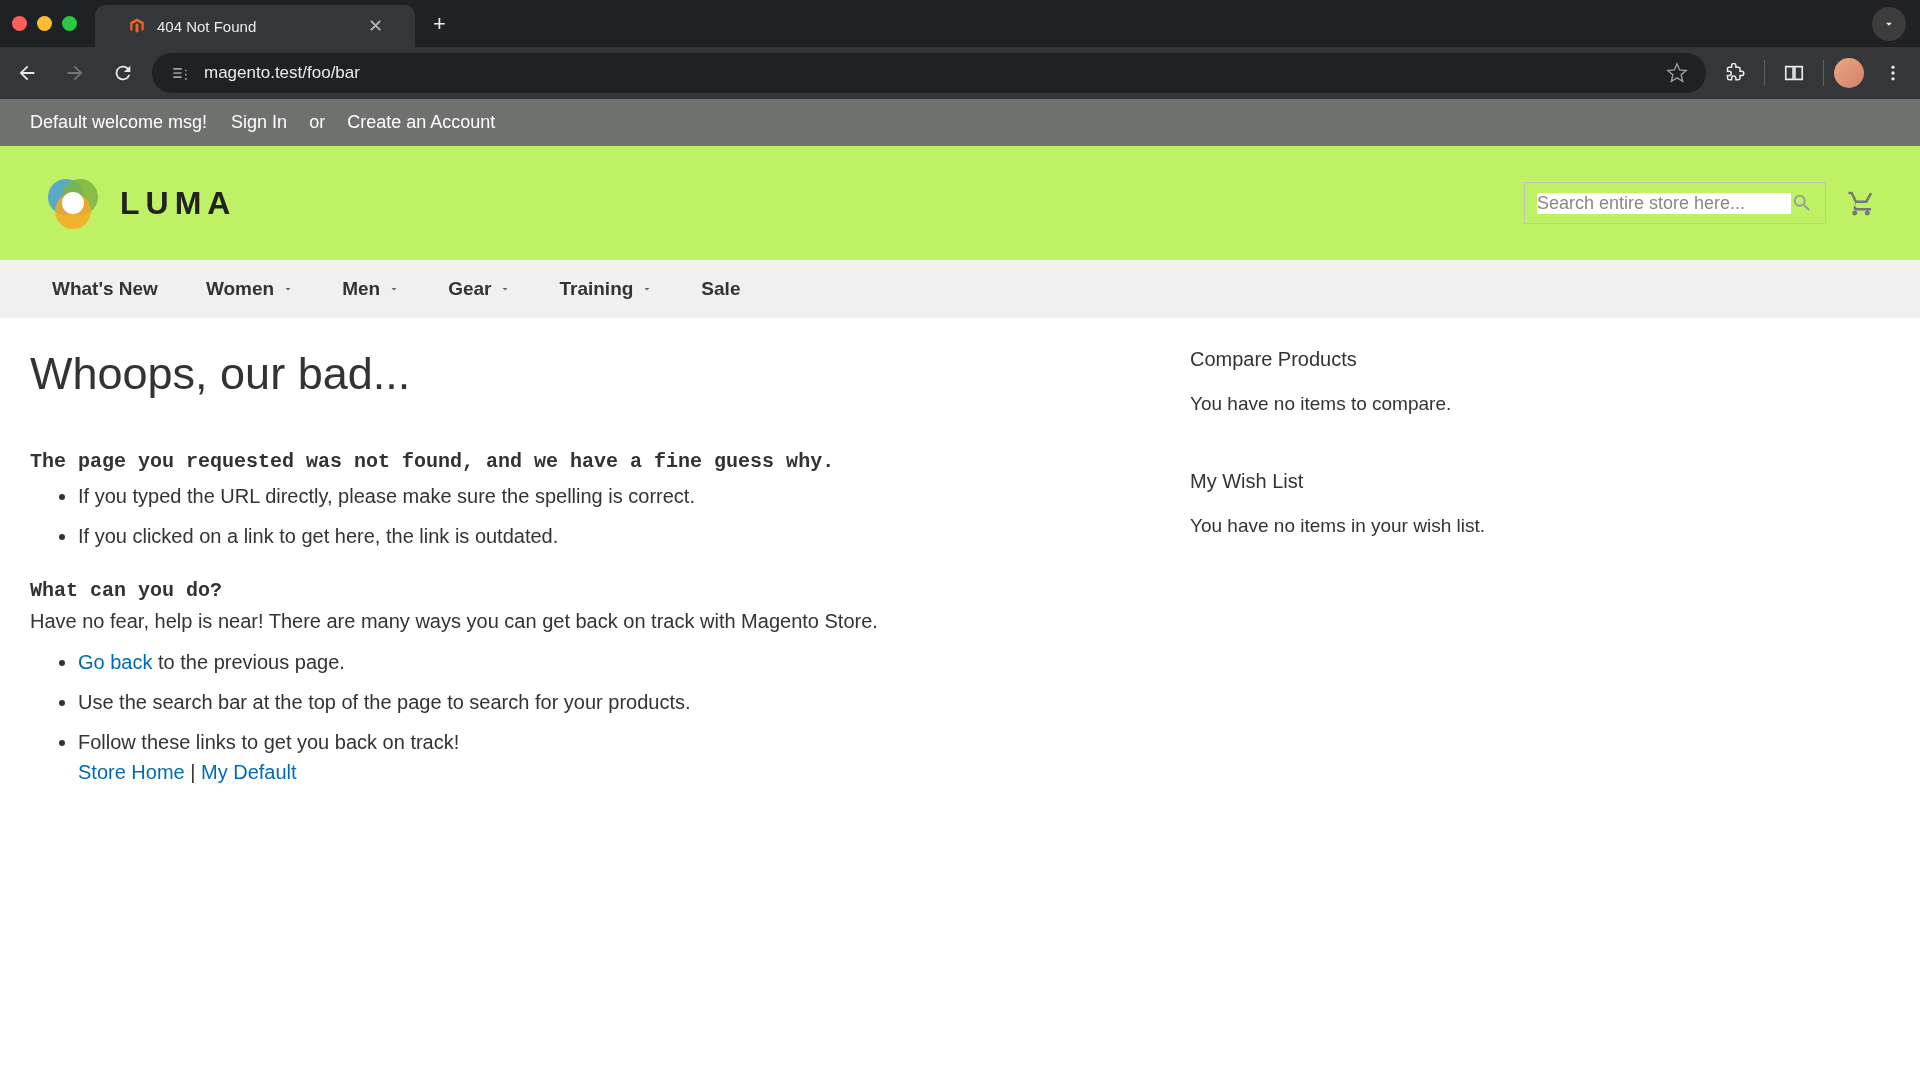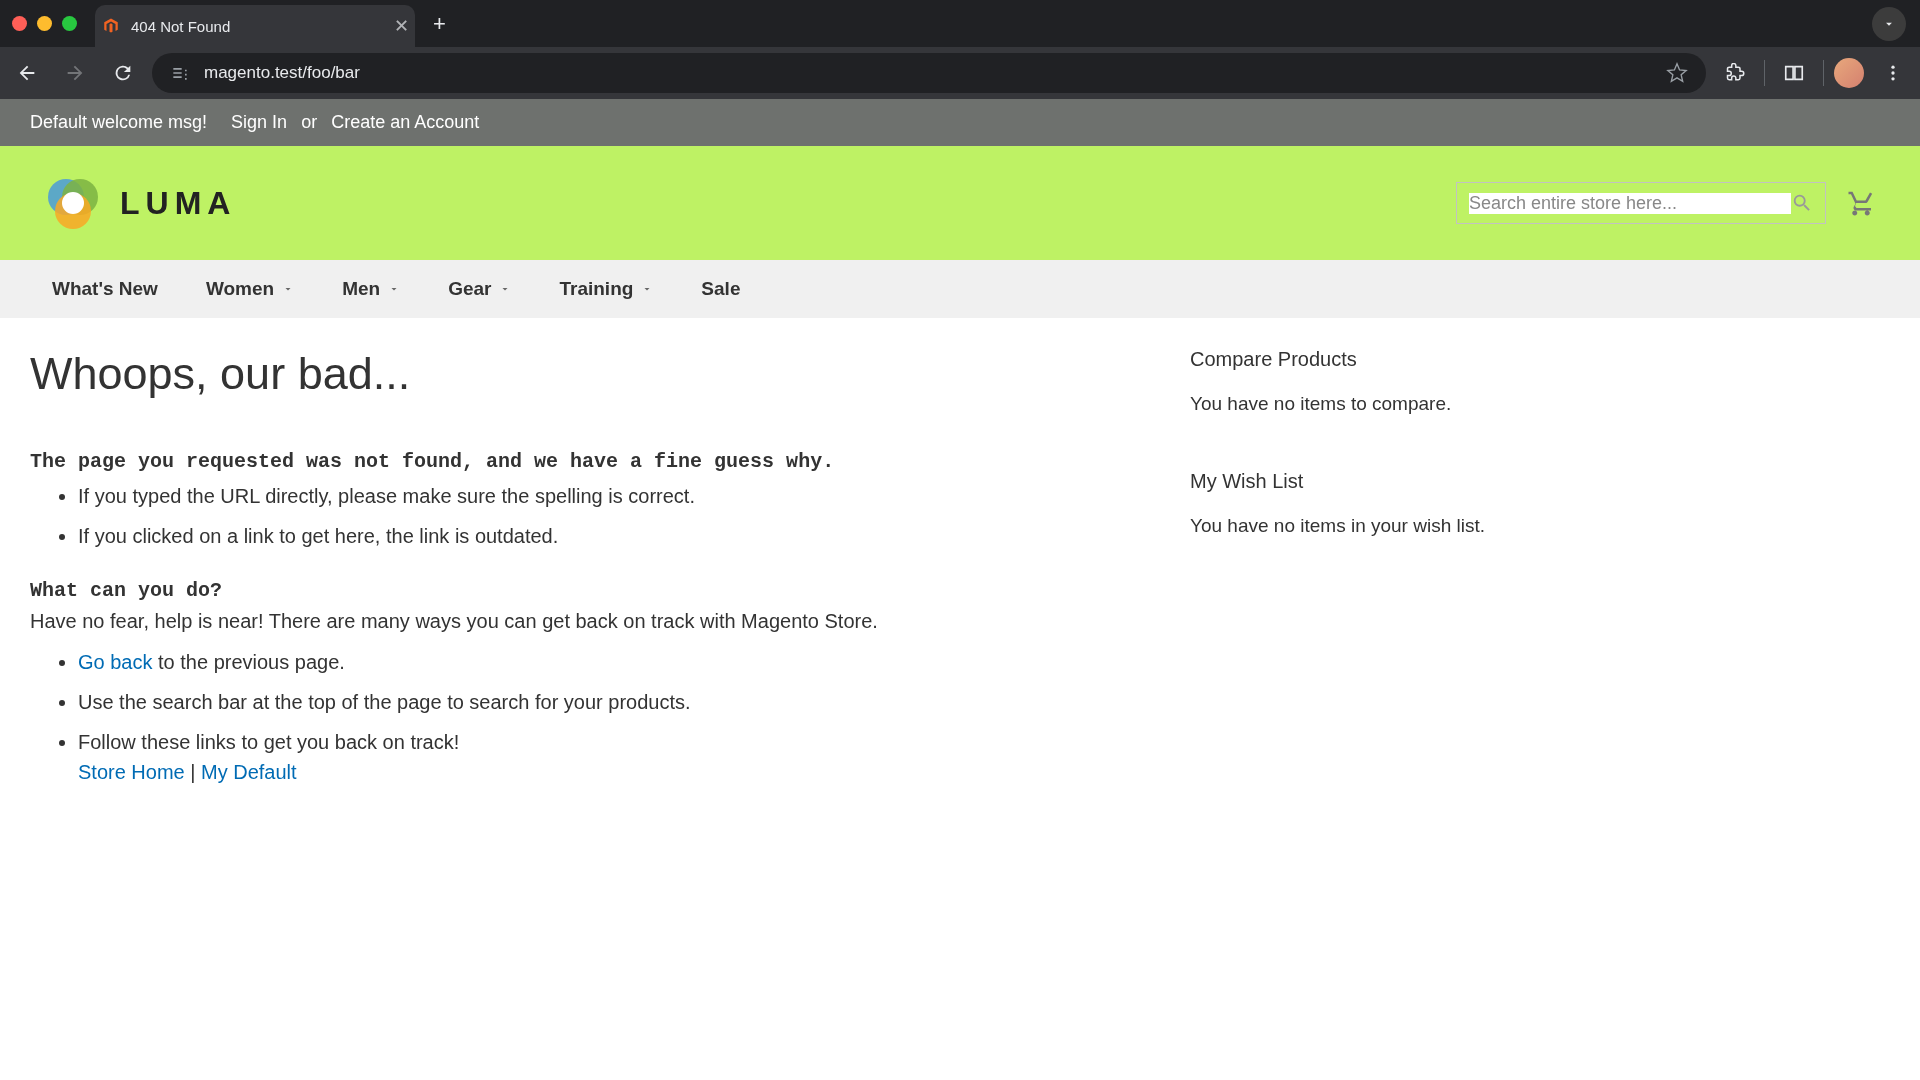--- a/index.html
+++ b/index.html
@@ -6,21 +6,21 @@
     body { font-family: -apple-system, BlinkMacSystemFont, "Segoe UI", Helvetica, Arial, sans-serif; background: #000; width: 1920px; height: 1080px; overflow: hidden; }
     
     
     .browser-chrome { background: #202124; }
     .tab-bar { display: flex; align-items: center; height: 47px; padding-left: 12px; }
     .traffic-lights { display: flex; gap: 10px; margin-right: 18px; }
     .traffic-light { width: 15px; height: 15px; border-radius: 50%; }
     .tl-red { background: #ff5f57; }
     .tl-yellow { background: #febc2e; }
     .tl-green { background: #28c840; }
-    .tab { display: flex; align-items: center; background: #35363a; border-radius: 10px 10px 0 0; padding: 0 6px; height: 42px; margin-top: 5px; min-width: 320px; gap: 10px; }
+    .tab { display: flex; align-items: center; background: #35363a; border-radius: 10px 10px 0 0; padding: 0 32px; height: 42px; margin-top: 5px; min-width: 320px; gap: 10px; }
     .tab-favicon { width: 20px; height: 20px; display: flex; align-items: center; justify-content: center; }
     .tab-title { color: #e8eaed; font-size: 15px; flex: 1; }
     .tab-close { color: #e8eaed; font-size: 18px; opacity: 0.7; cursor: pointer; }
     .new-tab { color: #e8eaed; font-size: 22px; margin-left: 18px; cursor: pointer; }
     .tab-dropdown { margin-left: auto; margin-right: 14px; color: #9aa0a6; width: 34px; height: 34px; display: flex; align-items: center; justify-content: center; background: #3c3c3c; border-radius: 50%; cursor: pointer; }
     
     .toolbar { display: flex; align-items: center; height: 52px; padding: 0 8px; gap: 10px; background: #35363a; }
     .nav-btn { color: #e8eaed; width: 38px; height: 38px; display: flex; align-items: center; justify-content: center; cursor: pointer; border-radius: 50%; }
     .nav-btn.disabled { opacity: 0.35; cursor: default; }
     .address-bar { flex: 1; display: flex; align-items: center; background: #202124; border-radius: 22px; height: 40px; padding: 0 18px; gap: 14px; }
@@ -31,28 +31,28 @@
     .avatar { width: 30px; height: 30px; border-radius: 50%; background: linear-gradient(135deg, #e8a87c, #d4806f); cursor: pointer; }
     
     
     .page { background: #fff; height: calc(1080px - 99px); overflow-y: auto; position: relative; }
     .page::-webkit-scrollbar { width: 16px; }
     .page::-webkit-scrollbar-track { background: #f1f1f1; }
     .page::-webkit-scrollbar-thumb { background: #c1c1c1; }
     
     .panel-header { background: #6e716e; color: #fff; padding: 13px 30px; display: flex; justify-content: flex-start; align-items: center; gap: 8px; font-size: 18px; }
     .panel-header a { color: #fff; text-decoration: none; cursor: pointer; }
-    .panel-header .sep-text { margin: 0 6px; }
+    .panel-header .sep-text { margin: 0 14px; }
     
     .header-main { display: flex; align-items: center; padding: 28px 44px; background: #bef264; }
     .logo { display: flex; align-items: center; gap: 18px; cursor: pointer; }
     .logo-mark { width: 58px; height: 58px; position: relative; }
     .logo-text { font-size: 32px; font-weight: 600; letter-spacing: 6px; color: #222; }
     .header-actions { margin-left: auto; display: flex; align-items: center; gap: 20px; }
-    .search-wrap { display: flex; align-items: center; border: 1px solid #c2c2c2; height: 42px; width: 370px; padding: 0 12px; }
+    .search-wrap { display: flex; align-items: center; border: 1px solid #c2c2c2; height: 42px; width: 302px; padding: 0 12px; }
     .search-input { border: none; outline: none; font-size: 18px; flex: 1; color: #333; }
     .search-input::placeholder { color: #888; }
     .search-icon { color: #999; cursor: pointer; }
     .cart-icon { color: #666; cursor: pointer; }
     
     .nav-bar { background: #f0f0f0; display: flex; padding: 0 28px; }
     .nav-item { display: flex; align-items: center; gap: 8px; padding: 18px 24px; font-size: 19px; font-weight: 600; color: #333; cursor: pointer; }
     .nav-item .chev { font-size: 12px; color: #666; }
     
     .main-wrap { display: flex; padding: 30px; gap: 60px; }

